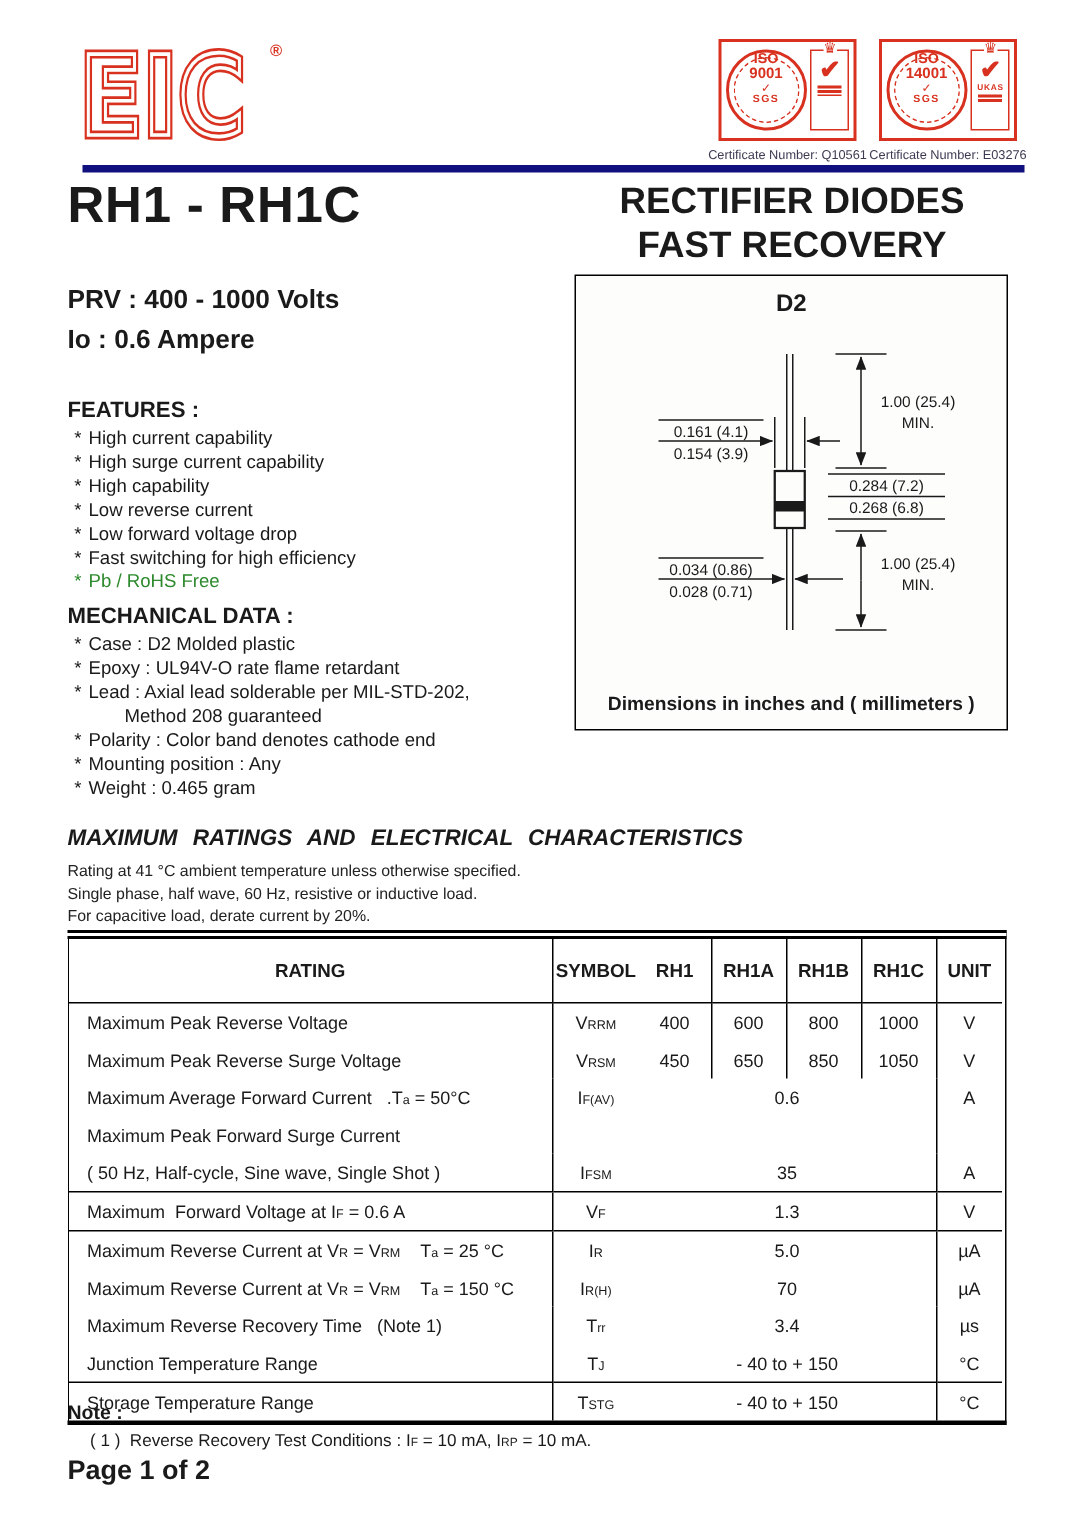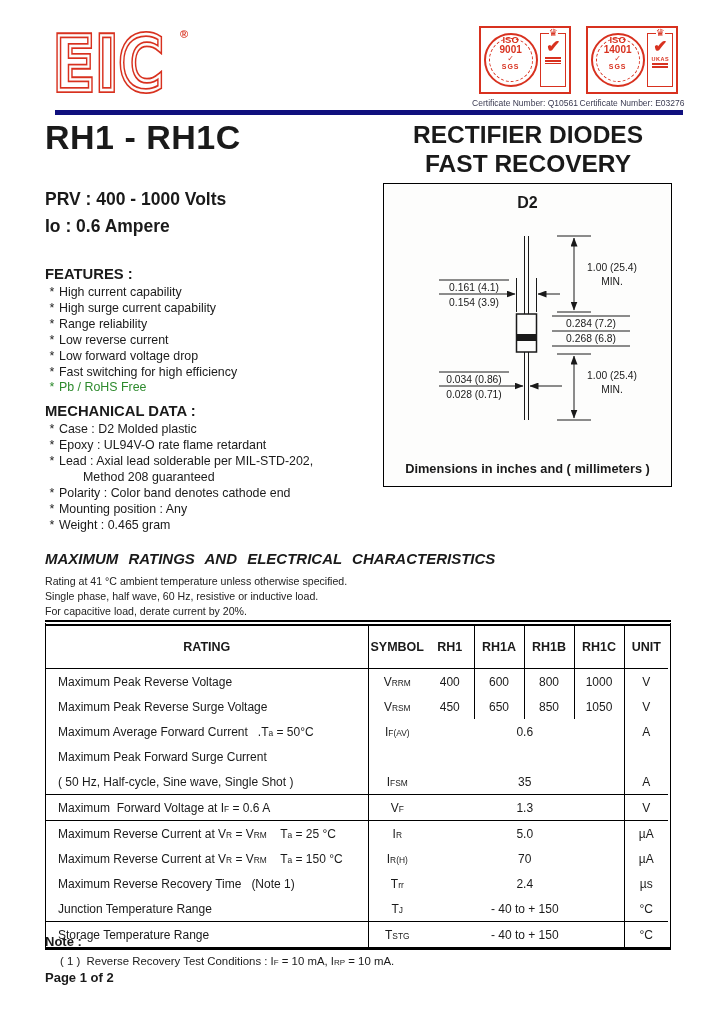--- a/index.html
+++ b/index.html
@@ -59,21 +59,21 @@
   .c-rating,.th-rating{text-align:left !important;padding-left:12px !important;}
   .th-rating{text-align:center !important;padding-left:0 !important;}
   .brd-r{border-right:1px solid #000;}
   .brd-l{border-left:1px solid #000;}
   tr.sep td{border-top:1px solid #000;}
   .sub{font-size:70%;}
 
   
   .note-h{position:absolute;left:45px;top:934px;font-size:13px;font-weight:bold;}
   .note-line{position:absolute;left:60px;top:955px;font-size:11.4px;}
-  .foot-page{position:absolute;left:45px;top:970px;font-size:13px;font-weight:bold;text-align:right;}
+  .foot-page{position:absolute;left:45px;top:970px;font-size:18px;font-weight:bold;text-align:right;}
   .foot-rev{position:absolute;right:47px;top:1024px;font-size:13px;font-weight:bold;}
 </style>
 </head>
 <body>
 
 <div class="page">
 
   <div class="logo-wrap">
     <svg width="150" height="80" viewBox="0 0 150 80">
       <g transform="scale(0.82,1)">
@@ -148,21 +148,21 @@
         <div class="li">
           <span class="bullet">*</span>
           <span>High current capability</span>
         </div>
         <div class="li">
           <span class="bullet">*</span>
           <span>High surge current capability</span>
         </div>
         <div class="li">
           <span class="bullet">*</span>
-          <span>Range reliability</span>
+          <span>High capability</span>
         </div>
         <div class="li">
           <span class="bullet">*</span>
           <span>Low reverse current</span>
         </div>
         <div class="li">
           <span class="bullet">*</span>
           <span>Low forward voltage drop</span>
         </div>
         <div class="li">
@@ -343,21 +343,21 @@
           </tr>
           <tr>
             <td class="c-rating brd-r">Maximum Reverse Current at V<span class="sub">R</span> = V<span class="sub">RM</span>&nbsp;&nbsp;&nbsp;&nbsp;T<span class="sub">a</span> = 150 °C</td>
             <td class="c-sym">I<span class="sub">R(H)</span></td>
             <td colspan="4" class="c-span">70</td>
             <td class="c-unit brd-l">µA</td>
           </tr>
           <tr>
             <td class="c-rating brd-r">Maximum Reverse Recovery Time&nbsp;&nbsp; (Note 1)</td>
             <td class="c-sym">T<span class="sub">rr</span></td>
-            <td colspan="4" class="c-span">2.4</td>
+            <td colspan="4" class="c-span">3.4</td>
             <td class="c-unit brd-l">µs</td>
           </tr>
           <tr>
             <td class="c-rating brd-r">Junction Temperature Range</td>
             <td class="c-sym">T<span class="sub">J</span></td>
             <td colspan="4" class="c-span">- 40 to + 150</td>
             <td class="c-unit brd-l">°C</td>
           </tr>
           <tr class="sep">
             <td class="c-rating brd-r">Storage Temperature Range</td>

